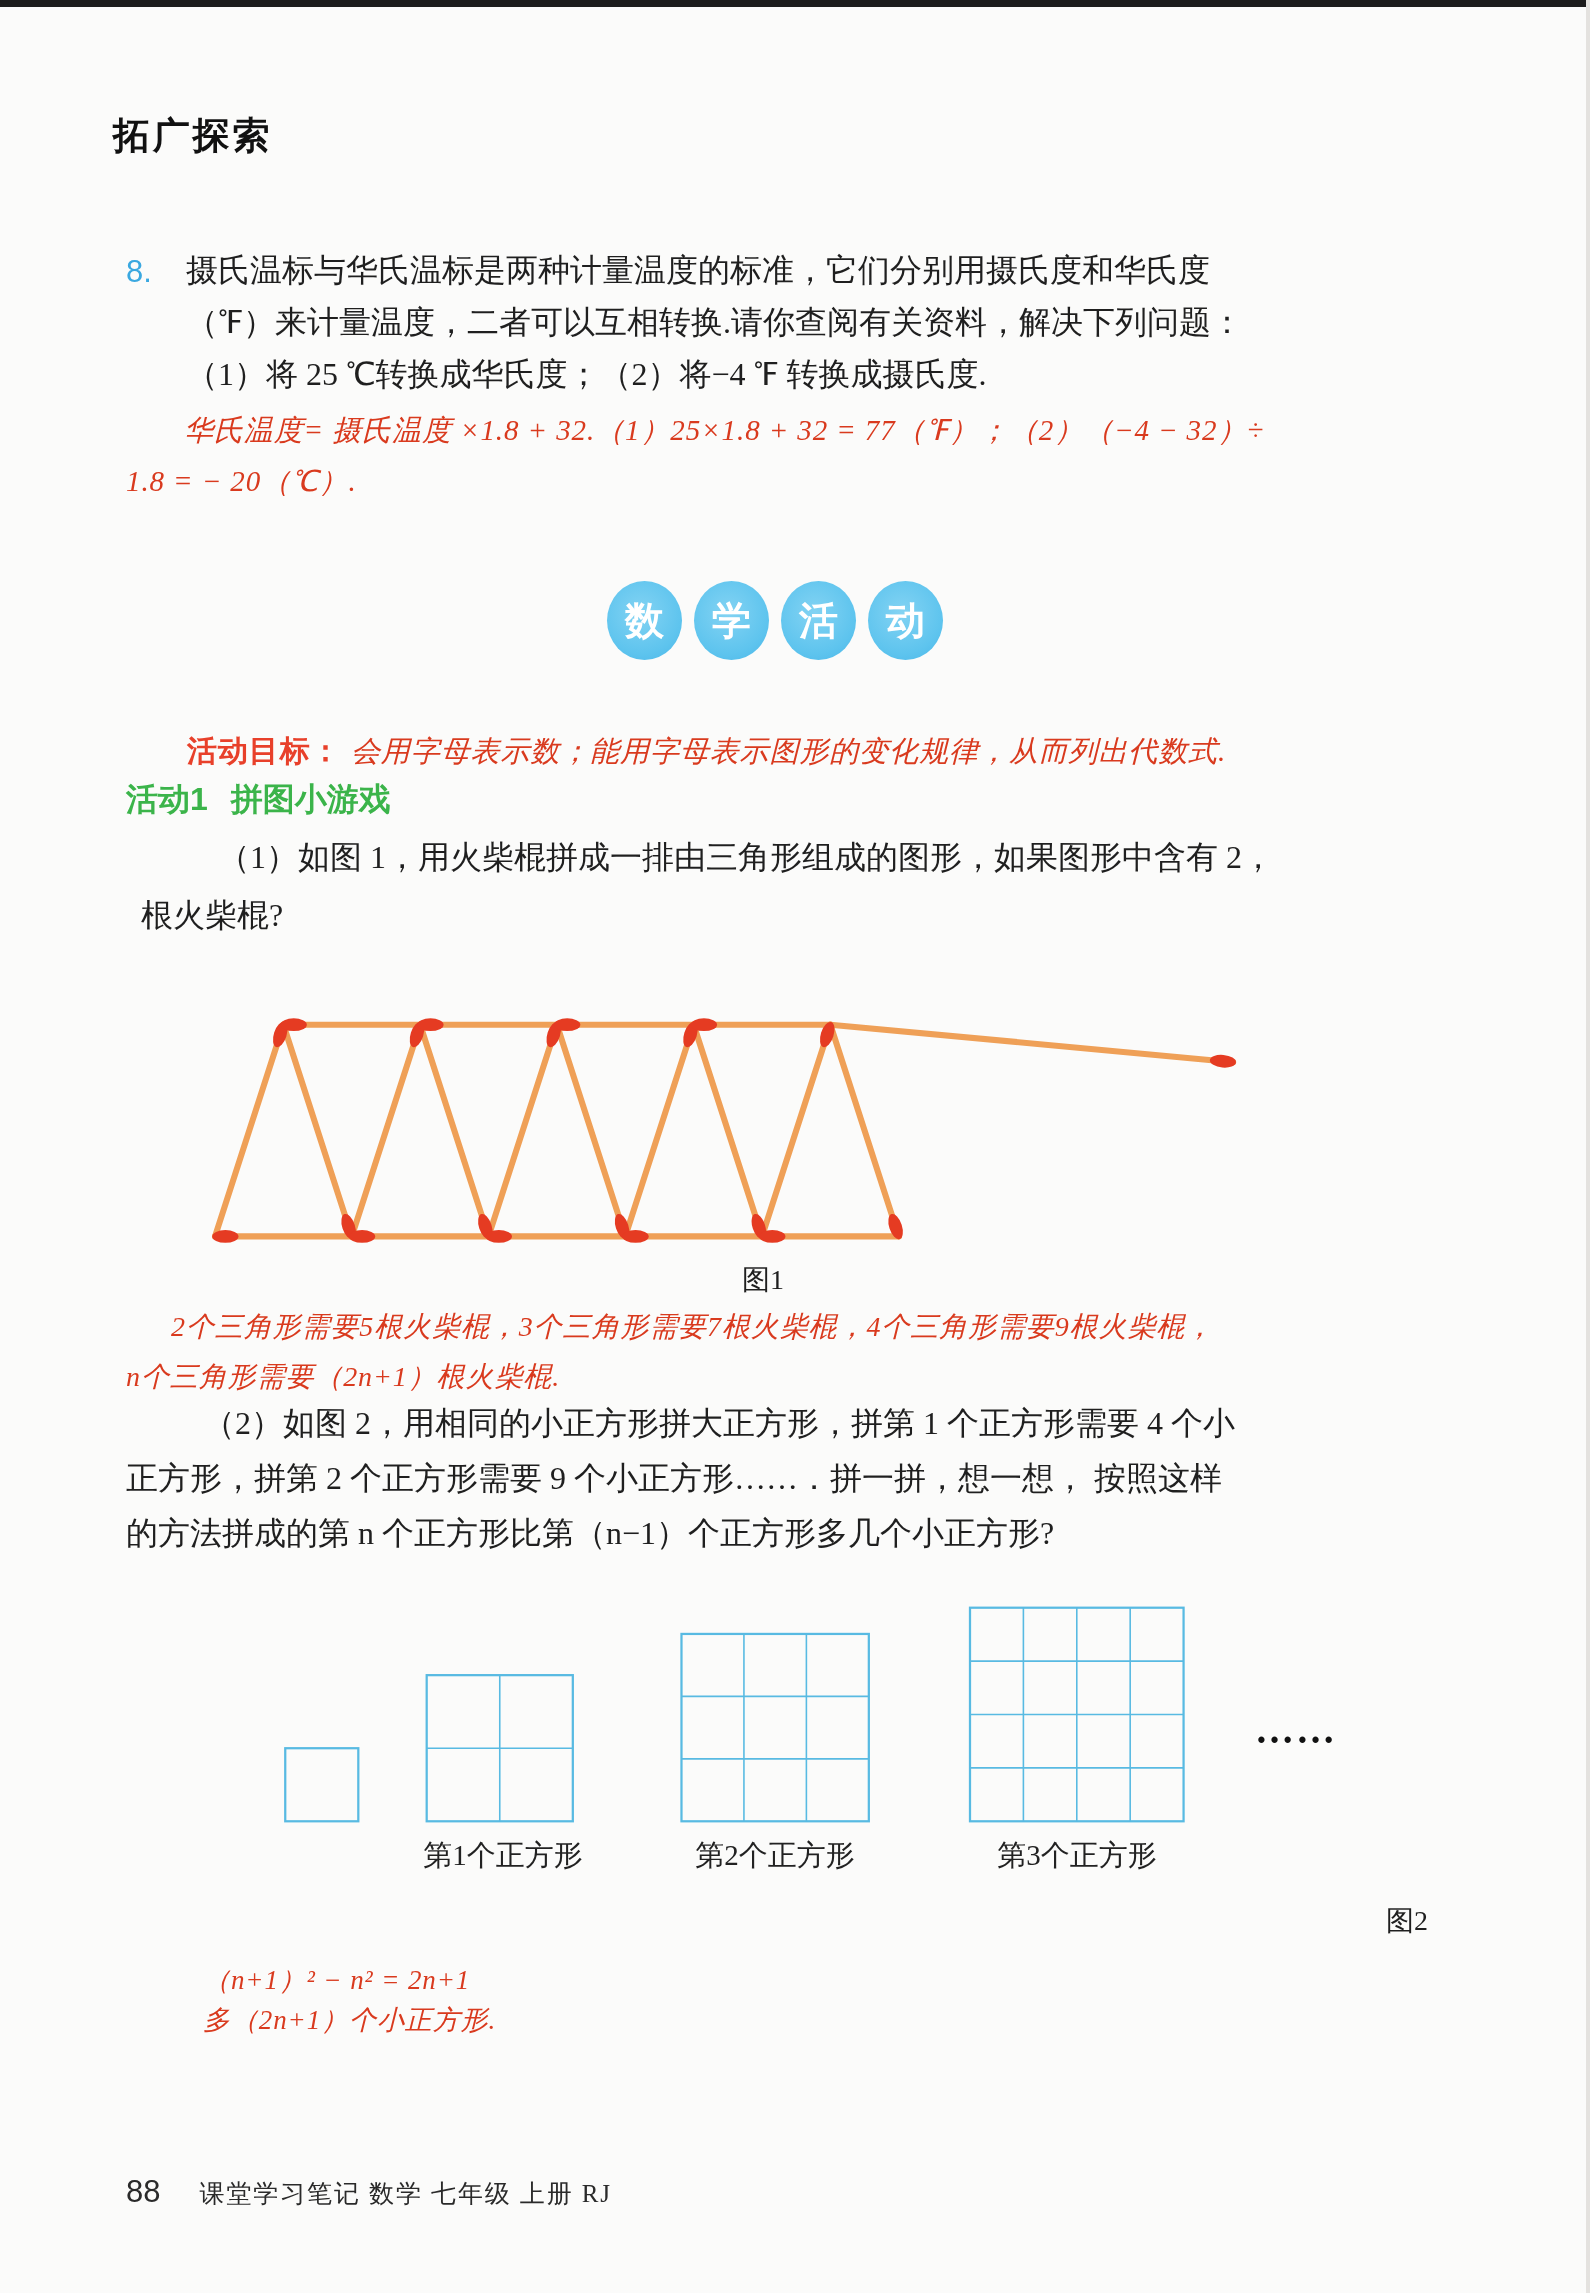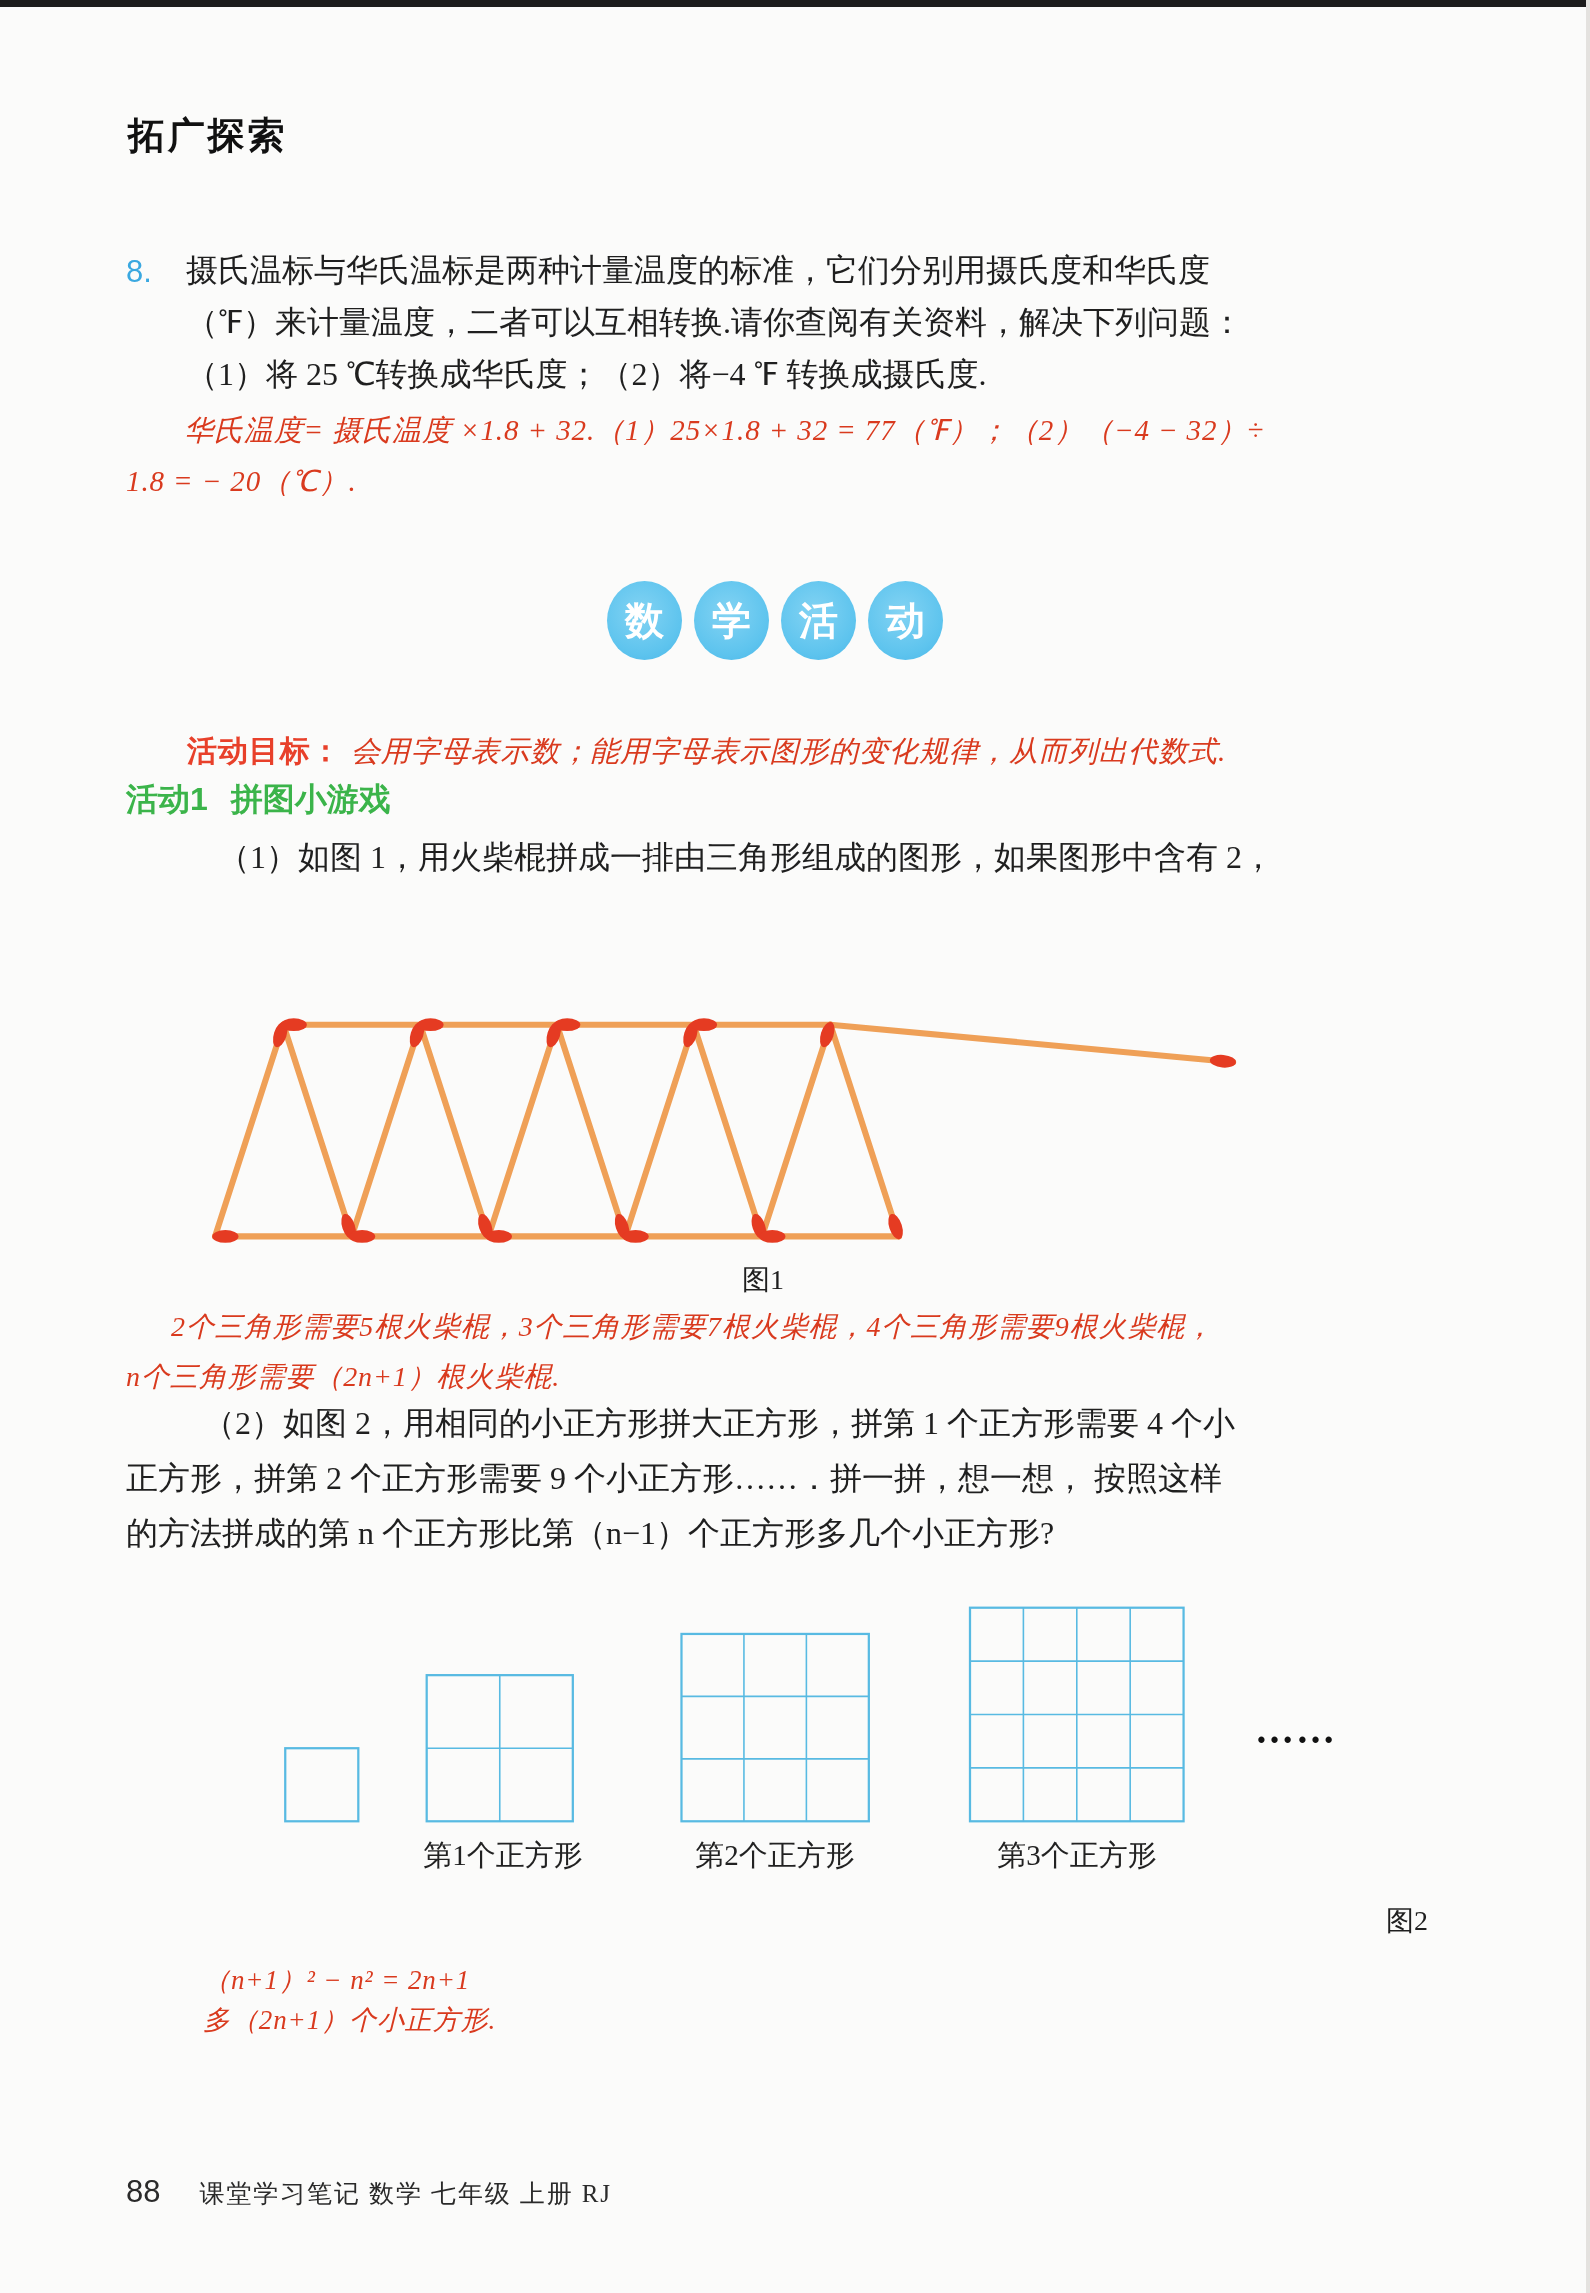--- a/index.html
+++ b/index.html
@@ -3,21 +3,21 @@
 <meta charset="utf-8">
 <style>
   html,body{margin:0;padding:0;}
   body{width:1591px;height:2294px;background:#fbfbfa;position:relative;
        font-family:"Liberation Serif", serif;color:#1f1f1f;overflow:hidden;}
   .abs{position:absolute;}
   
   .top-edge{top:0;left:0;width:1591px;height:6.6px;background:#1c1c1c;}
   .right-edge{top:0;right:0;width:4.7px;height:2294px;background:#e4e2df;}
 
-  .section-title{left:128px;top:111px;font-family:"Liberation Sans",sans-serif;
+  .section-title{left:113px;top:111px;font-family:"Liberation Sans",sans-serif;
     font-weight:bold;font-size:37px;letter-spacing:2.8px;color:#111;}
 
   .problem{left:126px;top:244px;width:1349px;font-size:32px;line-height:52px;}
   .problem .pnum{position:absolute;left:0;top:1.9px;color:#3aa8e0;
     font-family:"Liberation Sans",sans-serif;font-size:31px;}
   .problem .pl{margin-left:60px;}
 
   .hand{color:#d93a1e;font-style:italic;letter-spacing:0.9px;}
   .answer8{left:126px;top:405px;width:1368px;font-size:29px;line-height:51px;}
   .answer8 .a1{padding-left:58px;font-family:Liberation Serif, serif;}
@@ -100,20 +100,21 @@
 <div class="abs goal hand">
   <span class="glabel">活动目标：</span><span>会用字母表示数；能用字母表示图形的变化规律，从而列出代数式.</span>
 </div>
 
 <div class="abs activity1">
   <span class="sp">活动1</span><span>拼图小游戏</span>
 </div>
 
 <div class="abs part1">
   <div class="l0">（1）如图 1，用火柴棍拼成一排由三角形组成的图形，如果图形中含有 2，</div>
+  <div>根火柴棍?</div>
 </div>
 
 <div class="abs fig1">
   <svg id="fig1-svg" width="1049" height="255" viewBox="0 0 1120 272">
       <line x1="15" y1="248" x2="88" y2="22" stroke="#efa057" stroke-width="6.5" stroke-linecap="round"></line>
       <line x1="88" y1="22" x2="161" y2="248" stroke="#efa057" stroke-width="6.5" stroke-linecap="round"></line>
       <line x1="161" y1="248" x2="234" y2="22" stroke="#efa057" stroke-width="6.5" stroke-linecap="round"></line>
       <line x1="234" y1="22" x2="307" y2="248" stroke="#efa057" stroke-width="6.5" stroke-linecap="round"></line>
       <line x1="307" y1="248" x2="380" y2="22" stroke="#efa057" stroke-width="6.5" stroke-linecap="round"></line>
       <line x1="380" y1="22" x2="453" y2="248" stroke="#efa057" stroke-width="6.5" stroke-linecap="round"></line>

